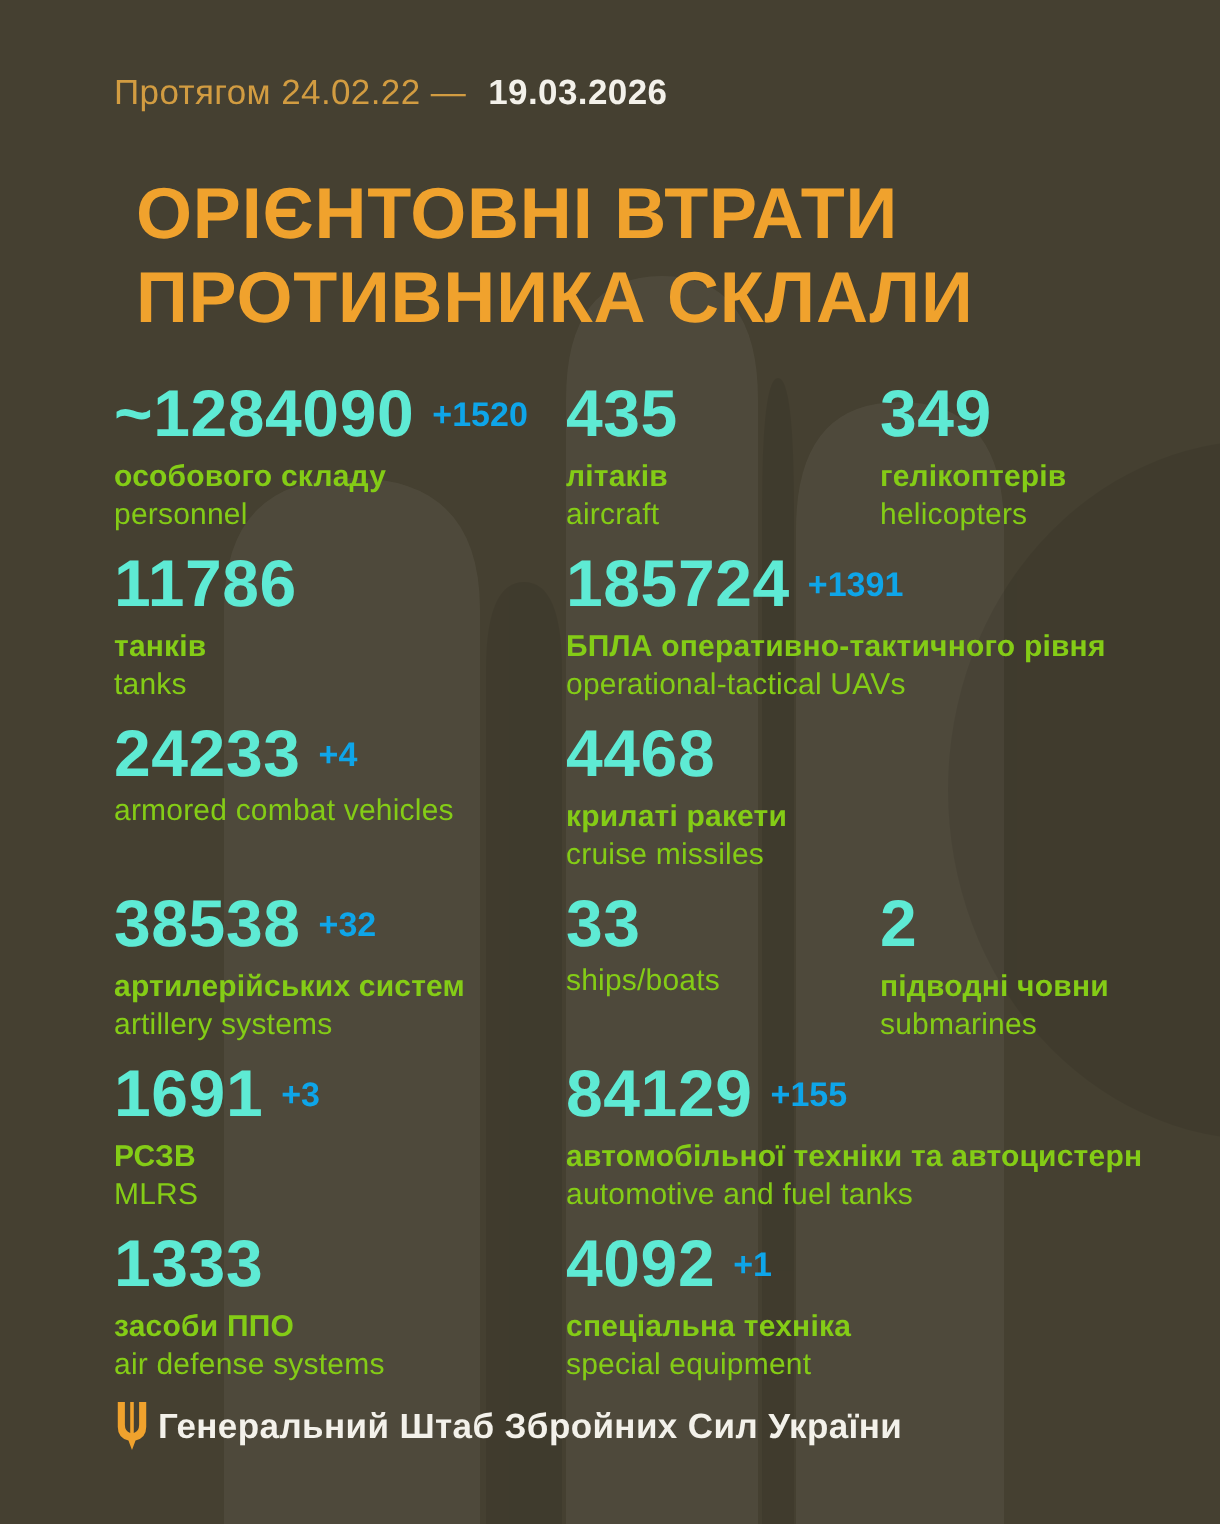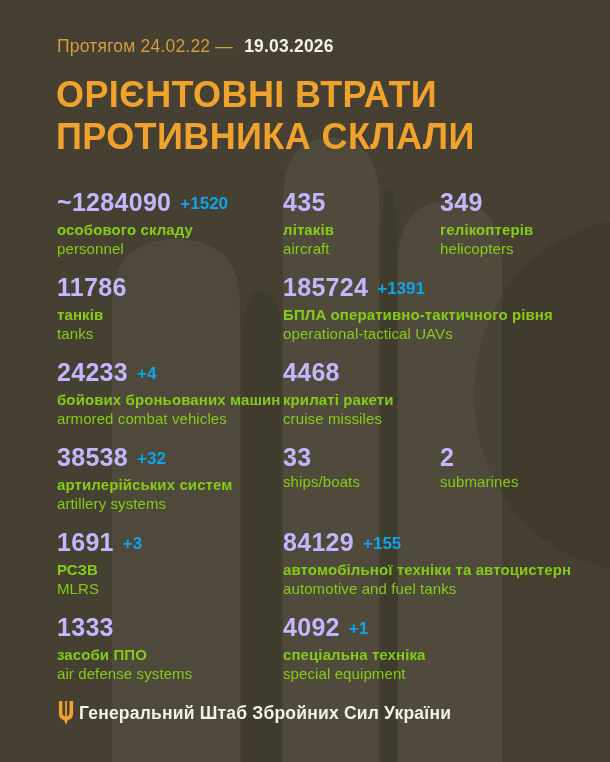--- a/index.html
+++ b/index.html
@@ -16,38 +16,38 @@
   .date-line {
     position: absolute; left: 57px; top: 36px;
     font-size: 17.5px; letter-spacing: 0.2px; white-space: nowrap;
   }
   .date-prefix { color: #d29c41; font-weight: 500; }
   .date-value { color: #f3f1ea; font-weight: 700; margin-left: 6px; }
 
   .title {
     position: absolute; left: 56px; top: 74px;
     font-size: 36px; line-height: 1.18; font-weight: 800;
-    color: #f0a22d; letter-spacing: 0.4px; margin: 0;
+    color: #f0a22d; letter-spacing: 0.4px; margin: 12px;
   }
   .title span { display: block; }
 
   .stats {
     position: absolute; left: 57px; top: 189px; width: 540px;
     display: grid;
     grid-template-columns: 226px 157px 1fr;
     grid-auto-rows: 85px;
   }
   .cell { overflow: visible; }
   .c1 { grid-column: 1; }
   .c2 { grid-column: 2; }
   .c3 { grid-column: 3; }
   .c2span { grid-column: 2 / 4; }
 
   .numline { display: flex; align-items: center; gap: 9px; line-height: 1.08; }
-  .num { font-size: 25px; font-weight: 800; color: #c4b5fd; letter-spacing: 0.3px; white-space: nowrap; }
+  .num { font-size: 33px; font-weight: 800; color: #5eead4; letter-spacing: 0.3px; white-space: nowrap; }
   .delta { font-size: 17px; font-weight: 800; color: #0ea5e9; margin-top: 3px; white-space: nowrap; }
   .label-uk { font-size: 15px; font-weight: 700; color: #84cc16; margin-top: 5px; letter-spacing: 0.1px; white-space: nowrap; }
   .label-en { font-size: 15px; font-weight: 400; color: #84cc16; margin-top: 2px; letter-spacing: 0.1px; white-space: nowrap; }
 
   .footer {
     position: absolute; left: 57px; top: 701px;
     display: flex; align-items: center; gap: 4px;
     font-size: 17.5px; font-weight: 700; color: #f3f1ea; letter-spacing: 0.2px;
   }
   .tryzub { width: 18px; height: 24px; flex: 0 0 auto; }
@@ -120,21 +120,20 @@
     </div>
     <div class="label-uk">БПЛА оперативно-тактичного рівня</div>
     <div class="label-en">operational-tactical UAVs</div>
   </div>
 
   <div class="cell c1">
     <div class="numline">
       <span class="num">24233</span>
       <span class="delta">+4</span>
     </div>
-    <div class="label-uk">бойових броньованих машин</div>
     <div class="label-en">armored combat vehicles</div>
   </div>
   <div class="cell c2span">
     <div class="numline">
       <span class="num">4468</span>
       <span class="delta"></span>
     </div>
     <div class="label-uk">крилаті ракети</div>
     <div class="label-en">cruise missiles</div>
   </div>
@@ -152,20 +151,21 @@
       <span class="num">33</span>
       <span class="delta"></span>
     </div>
     <div class="label-en">ships/boats</div>
   </div>
   <div class="cell c3">
     <div class="numline">
       <span class="num">2</span>
       <span class="delta"></span>
     </div>
+    <div class="label-uk">підводні човни</div>
     <div class="label-en">submarines</div>
   </div>
 
   <div class="cell c1">
     <div class="numline">
       <span class="num">1691</span>
       <span class="delta">+3</span>
     </div>
     <div class="label-uk">РСЗВ</div>
     <div class="label-en">MLRS</div>

